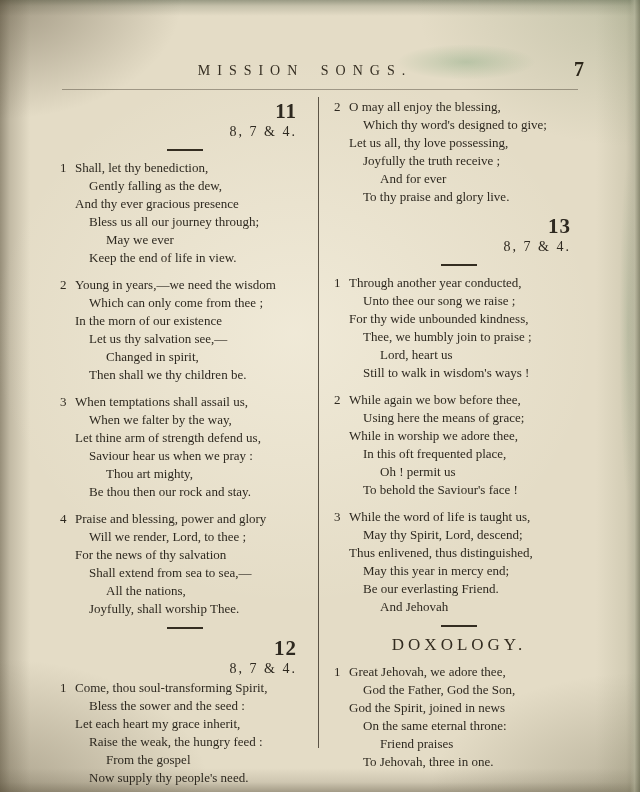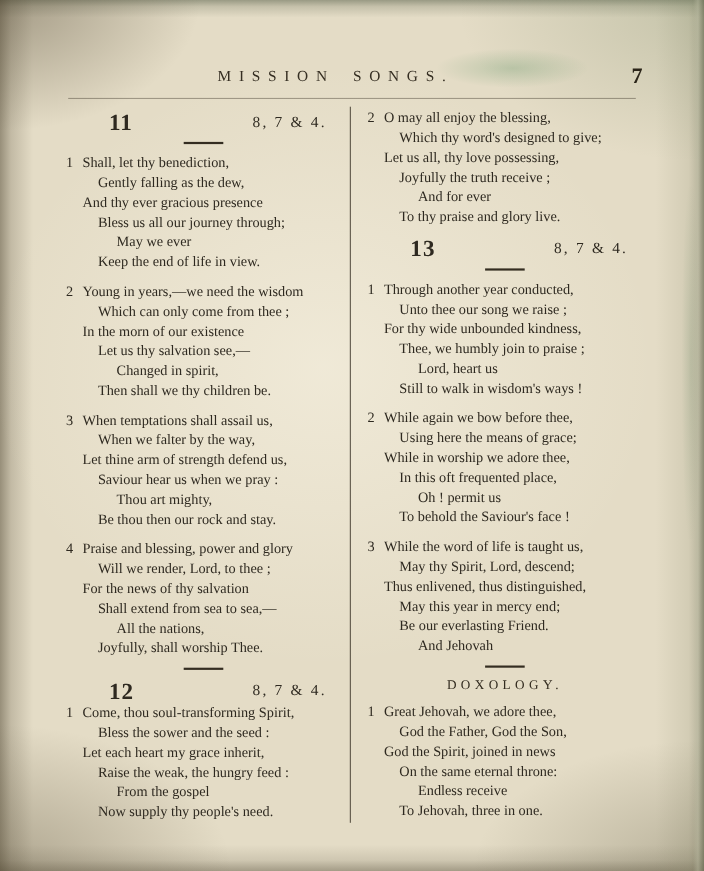--- a/index.html
+++ b/index.html
@@ -50,31 +50,31 @@
   .column-divider {
     position:absolute; left:318px; top:97px; height:651px; width:1px;
     background:rgba(52,45,33,0.78);
   }
   .column { position:absolute; top:98px; width:252px; }
   .column-left  { left:59px; }
   .column-right { left:333px; }
 
   .hymn-heading {
     display:flex; justify-content:space-between; align-items:flex-end;
-    padding:0 14px 0 40px; margin:2px 0 0 0;
+    padding:0 14px 0 40px; margin:2px 0 0 0;flex-direction:column;
   }
   .hymn-number { font-size:21px; font-weight:bold; letter-spacing:1px; line-height:22px; }
   .hymn-meter  { font-size:14px; letter-spacing:2px; line-height:20px; }
 
   .section-rule {
     width:36px; height:2px; background:#342d21;
     margin:7px auto 8px auto;
   }
   .sub-heading {
-    text-align:center; font-size:12px; letter-spacing:4px;
+    text-align:center; font-size:17px; letter-spacing:4px;
     margin:2px 0 8px 0; color:#322b1f;
   }
   .stanza { position:relative; margin:0 0 9px 0; }
   .stanza-num {
     position:absolute; left:1px; top:0;
     font-size:13px; line-height:18px;
   }
   .verse-line { font-size:13px; line-height:18px; white-space:nowrap; }
   .i0 { padding-left:16px; }
   .i1 { padding-left:30px; }
@@ -194,17 +194,17 @@
         <div class="verse-line i2">And Jehovah</div>
       </div>
       <div class="section-rule"></div>
       <div class="sub-heading">DOXOLOGY.</div>
       <div class="stanza">
         <span class="stanza-num">1</span>
         <div class="verse-line i0">Great Jehovah, we adore thee,</div>
         <div class="verse-line i1">God the Father, God the Son,</div>
         <div class="verse-line i0">God the Spirit, joined in news</div>
         <div class="verse-line i1">On the same eternal throne:</div>
-        <div class="verse-line i2">Endless receive</div>
+        <div class="verse-line i2">Friend praises</div>
         <div class="verse-line i1">To Jehovah, three in one.</div>
       </div>
     </div>
 </div>
 
 </body></html>

